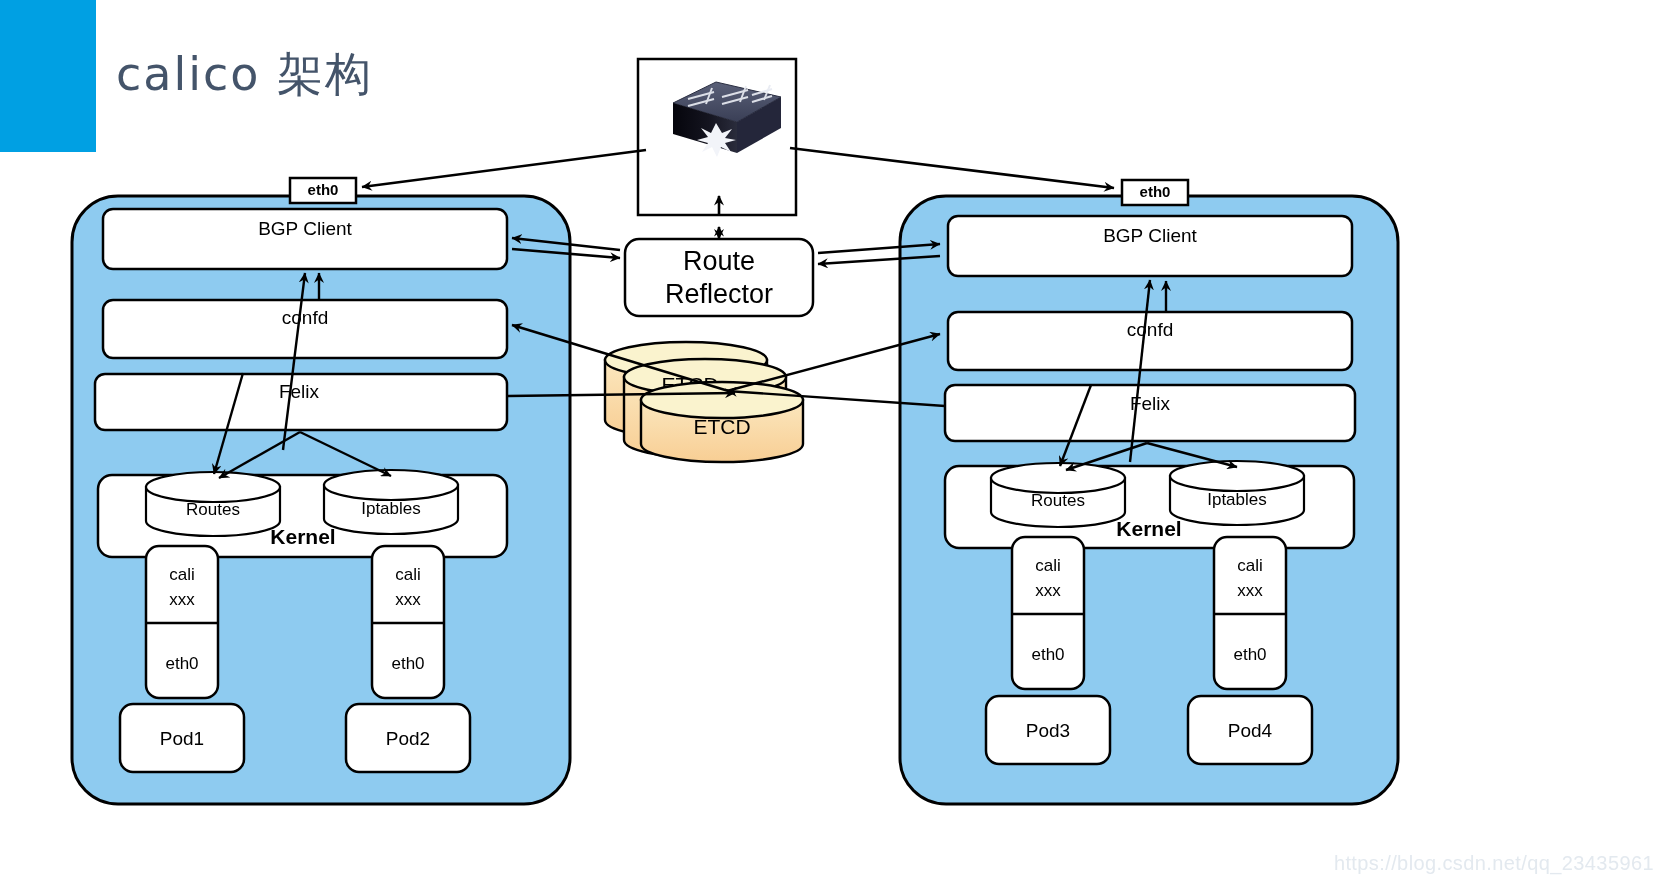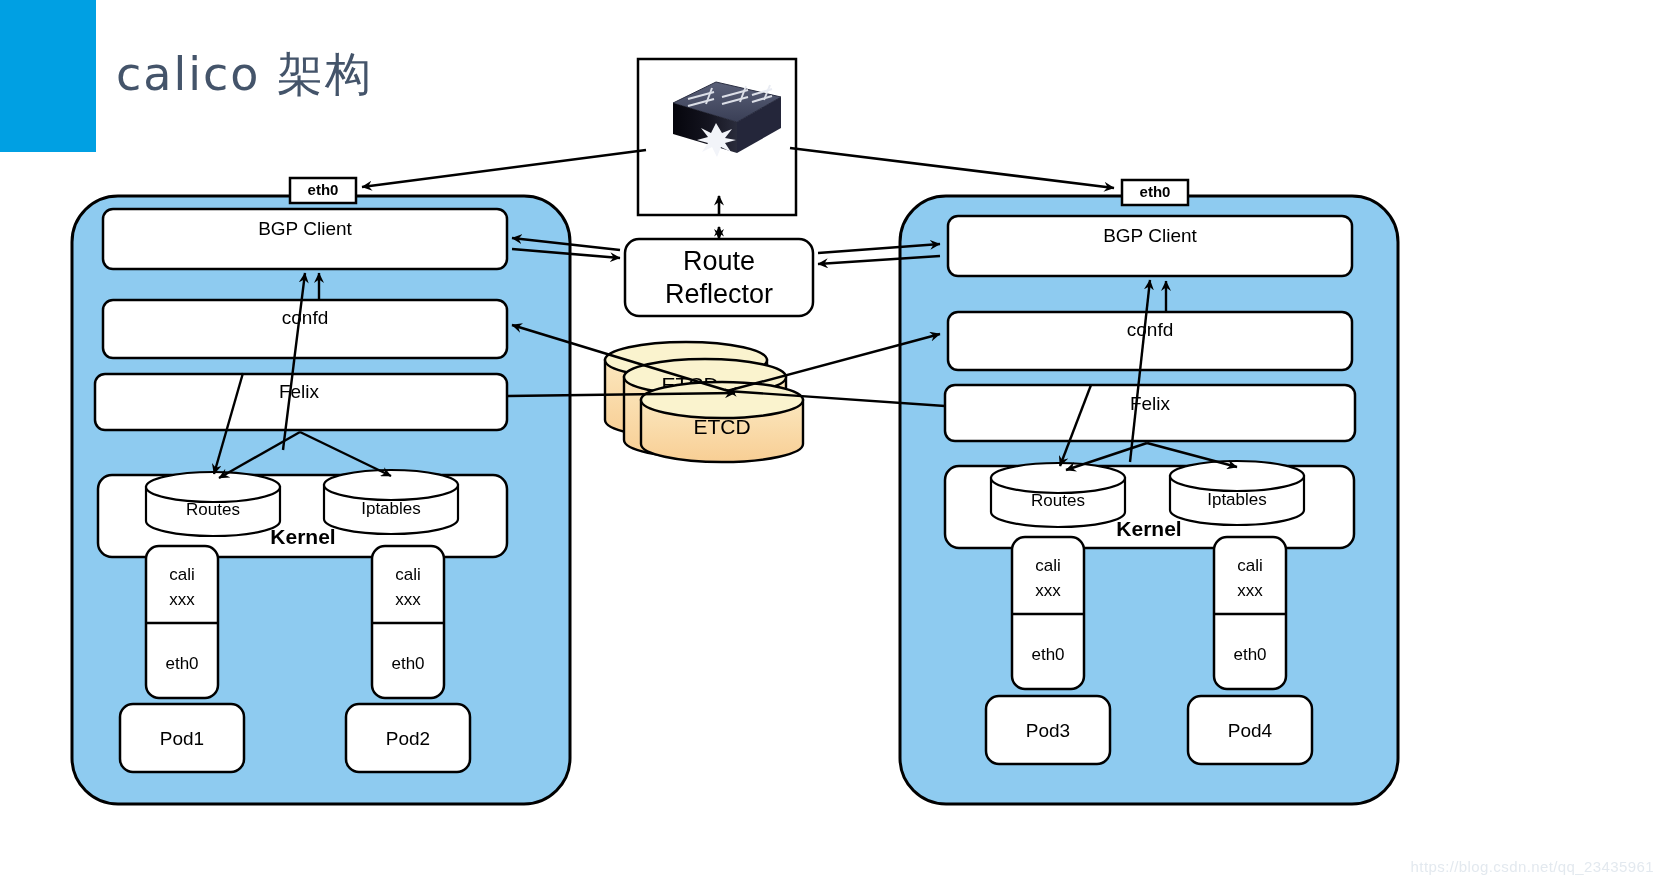--- a/index.html
+++ b/index.html
@@ -35,21 +35,21 @@
     letter-spacing: 2px;
     color: #44546A;
     font-family: "DejaVu Sans", sans-serif;
     font-weight: 400;
     white-space: nowrap;
   }
   .watermark {
     position: absolute;
     right: 14px;
     bottom: 10px;
-    font-size: 15px;
+    font-size: 20px;
     color: #e3e9ef;
     font-family: "Liberation Sans", sans-serif;
     letter-spacing: 0.4px;
     white-space: nowrap;
   }
   svg#diagram {
     position: absolute;
     left: 0; top: 0;
     width: 1668px;
     height: 885px;

